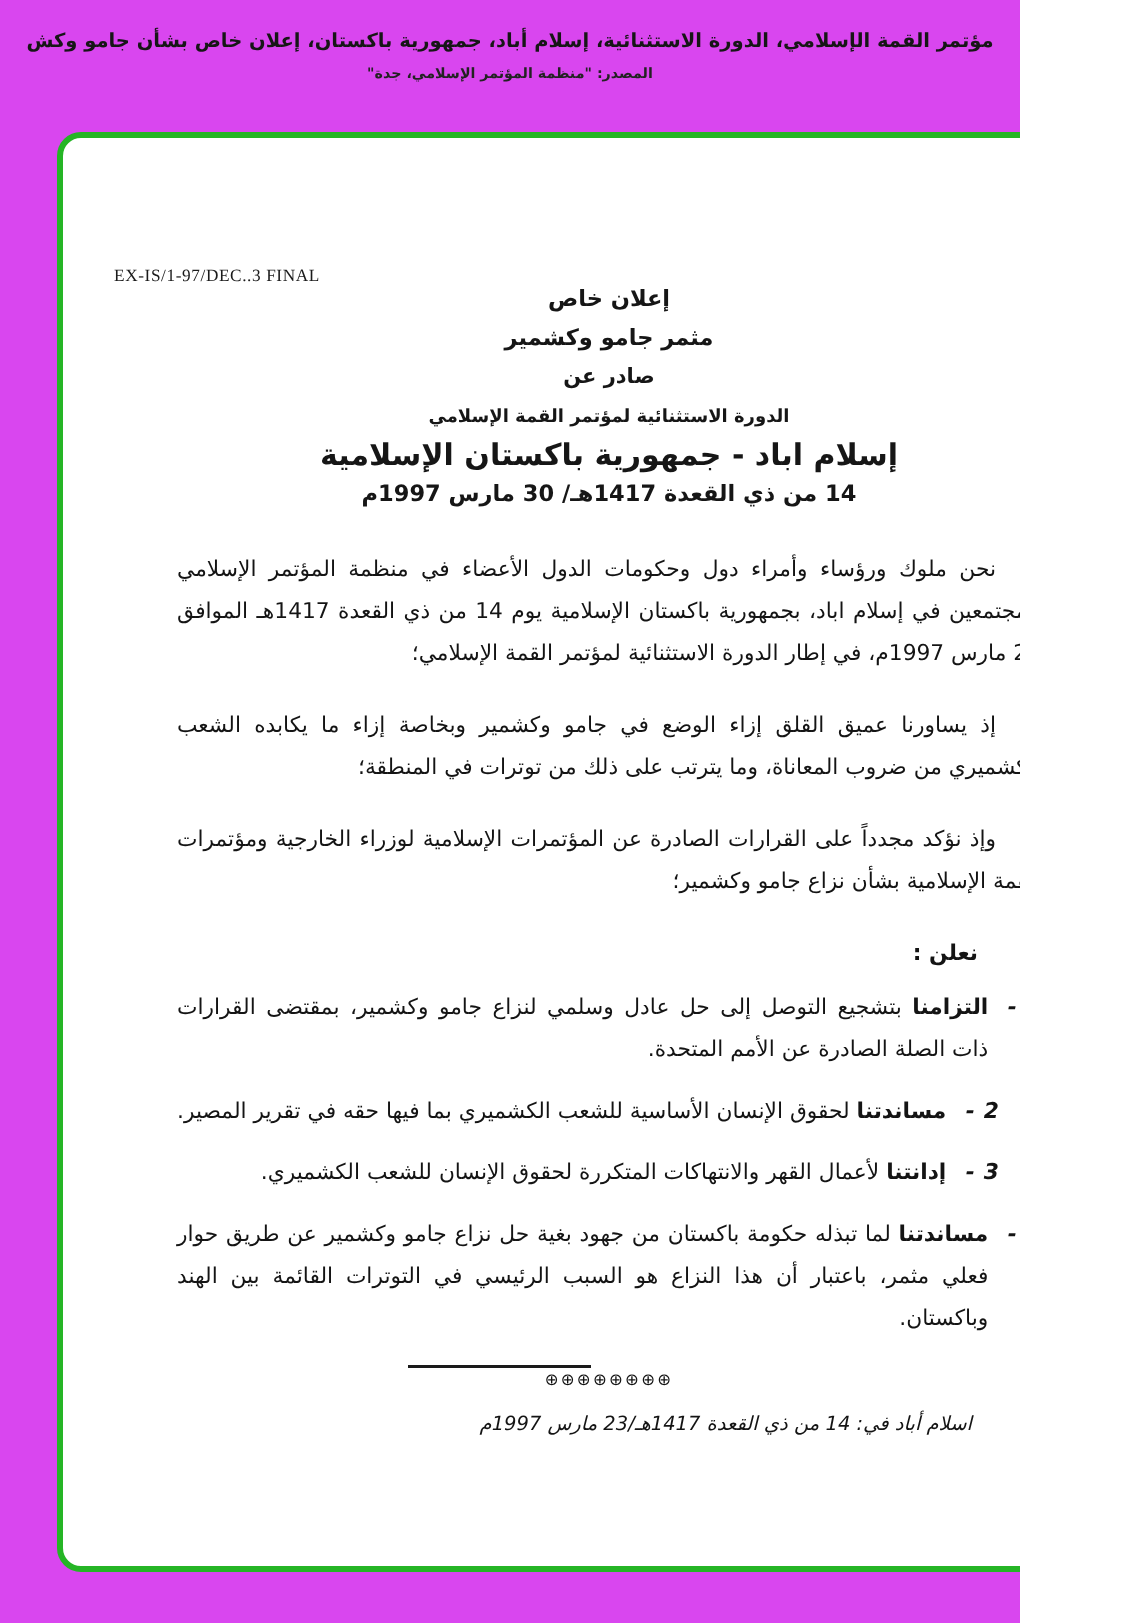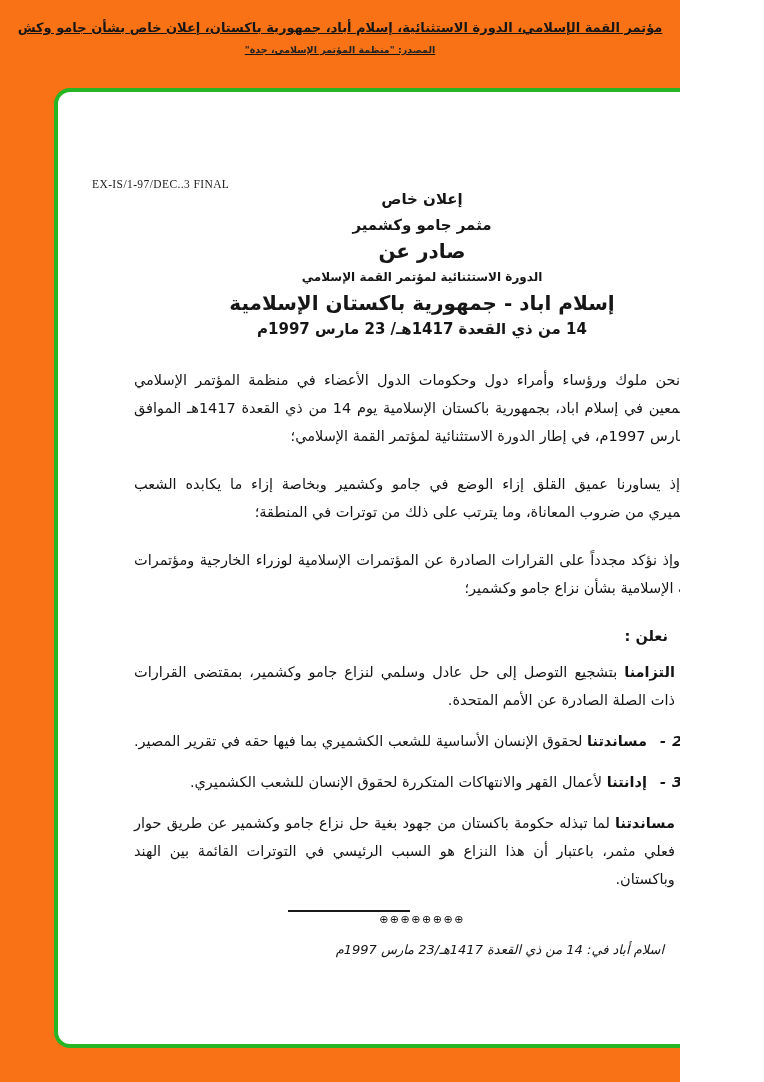--- a/index.html
+++ b/index.html
@@ -1,33 +1,32 @@
 <!DOCTYPE html>
 <html lang="ar" style="--frame-green: #25b525;"><head>
 <meta charset="utf-8">
 <style>
   * { margin: 0; padding: 0; box-sizing: border-box; }
   html, body { background: #ffffff; }
   .page {
     position: relative;
     width: 680px;
     height: 1082px;
-    background: #f97316;
+    background: #d946ef;
     font-family: "DejaVu Sans", sans-serif;
     color: #161616;
     overflow: hidden;
-    text-decoration: underline;
   }
   .page-header { direction: rtl; text-align: center; padding-top: 20px; }
   .hdr1 { font-size: 13px; font-weight: bold; letter-spacing: 0.2px; }
   .hdr2 { font-size: 9.5px; font-weight: bold; margin-top: 9px; color: #222; }
 
   .doc-frame {
     position: absolute;
-    left: 54px;
+    left: 38px;
     top: 88px;
     width: 688px;
     height: 960px;
     border: 4px solid var(--frame-green, #25b525);
     border-radius: 16px;
     background: #ffffff;
     padding-left: 48px;
   }
   .ref {
     position: absolute;
@@ -40,21 +39,21 @@
     color: #1b1b1b;
     white-space: nowrap;
   }
   .title-block {
     margin-top: 94px;
     direction: rtl;
     text-align: center;
     font-weight: bold;
   }
   .title-line { font-size: 15px; line-height: 26px; }
-  .title-line:nth-child(3) { font-size: 20px; }
+  .title-line:nth-child(3) { font-size: 14px; }
   .title-line:nth-child(4) { font-size: 12px; }
   .title-line:nth-child(5) { font-size: 20px; }
 
   .doc-body {
     direction: rtl;
     margin-top: 24px;
     padding: 0 28px;
     font-size: 14.5px;
     line-height: 28px;
     text-align: justify;
@@ -118,21 +117,21 @@
   <div class="doc-frame">
 
     <div class="ref">EX-IS/1-97/DEC..3 FINAL</div>
 
     <div class="title-block">
       <div class="title-line">إعلان خاص</div>
       <div class="title-line">مثمر جامو وكشمير</div>
       <div class="title-line">صادر عن</div>
       <div class="title-line">الدورة الاستثنائية لمؤتمر القمة الإسلامي</div>
       <div class="title-line">إسلام اباد - جمهورية باكستان الإسلامية</div>
-      <div class="title-line">14 من ذي القعدة 1417هـ/ 23 مارس 1997م</div>
+      <div class="title-line">14 من ذي القعدة 1417هـ/ 30 مارس 1997م</div>
     </div>
 
     <div class="doc-body">
       <p>نحن ملوك ورؤساء وأمراء دول وحكومات الدول الأعضاء في منظمة المؤتمر الإسلامي المجتمعين في إسلام اباد، بجمهورية باكستان الإسلامية يوم 14 من ذي القعدة 1417هـ الموافق 23 مارس 1997م، في إطار الدورة الاستثنائية لمؤتمر القمة الإسلامي؛</p>
       <p>إذ يساورنا عميق القلق إزاء الوضع في جامو وكشمير وبخاصة إزاء ما يكابده الشعب الكشميري من ضروب المعاناة، وما يترتب على ذلك من توترات في المنطقة؛</p>
       <p>وإذ نؤكد مجدداً على القرارات الصادرة عن المؤتمرات الإسلامية لوزراء الخارجية ومؤتمرات القمة الإسلامية بشأن نزاع جامو وكشمير؛</p>
 
       <div class="declare">نعلن :</div>
 
       <div class="items">

